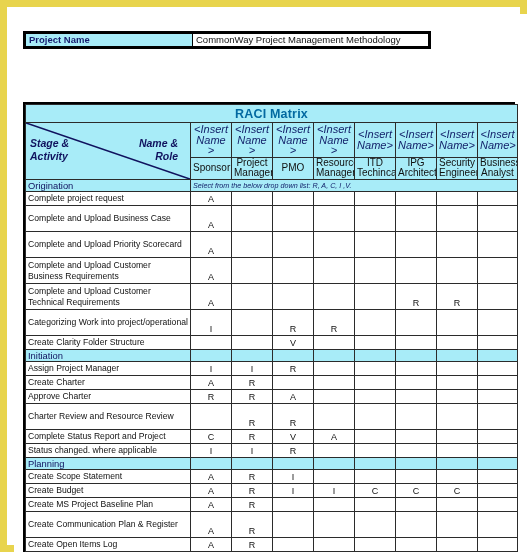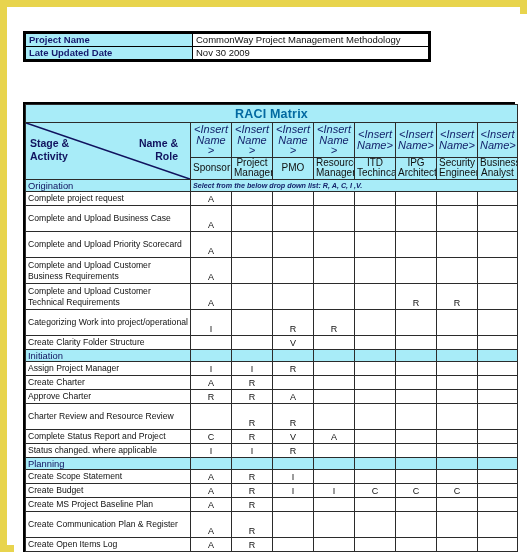--- a/index.html
+++ b/index.html
@@ -74,20 +74,21 @@
     color:#0369a1;
     height:17px;
     letter-spacing:.2px;
   }
   
   .corner{
     background:#a8ecf8;
     position:relative;
     height:54px;
     padding:1px !important;
+    font-style:italic;
   }
   .corner .diag{
     position:absolute;left:0;top:0;width:100%;height:100%;
   }
   .corner .stage{
     position:absolute;left:4px;top:14px;
     font-weight:bold;font-size:10.5px;color:#10125e;line-height:12.5px;
     text-align:left;
   }
   .corner .role{
@@ -117,21 +118,21 @@
     font-weight:normal;
     font-size:9.4px;
     color:#10125e;
     height:11px;
     line-height:11px;
     text-align:left;
   }
   .hint{
     background:#a8ecf8;
     font-style:italic;
-    font-weight:bold;
+    font-weight:normal;
     font-size:7.2px;
     color:#14236b;
     height:11px;
     line-height:11px;
     text-align:left;
   }
   .act{
     text-align:left;
     font-size:8.6px;
     color:#111;
@@ -154,24 +155,20 @@
 
 <div id="frame">
   <div id="sheet">
 
     <div id="info">
       <table>
         <tbody>
           <tr>
             <td class="lbl">Project Name</td>
             <td class="val">CommonWay Project Management Methodology</td>
-          </tr>
-          <tr>
-            <td class="lbl">Late Updated Date</td>
-            <td class="val">Nov 30 2009</td>
           </tr>
         </tbody>
       </table>
     </div>
 
     <div id="matrixWrap">
       <table class="matrix">
         <colgroup>
           <col style="width:165px">
           <col style="width:41px">

